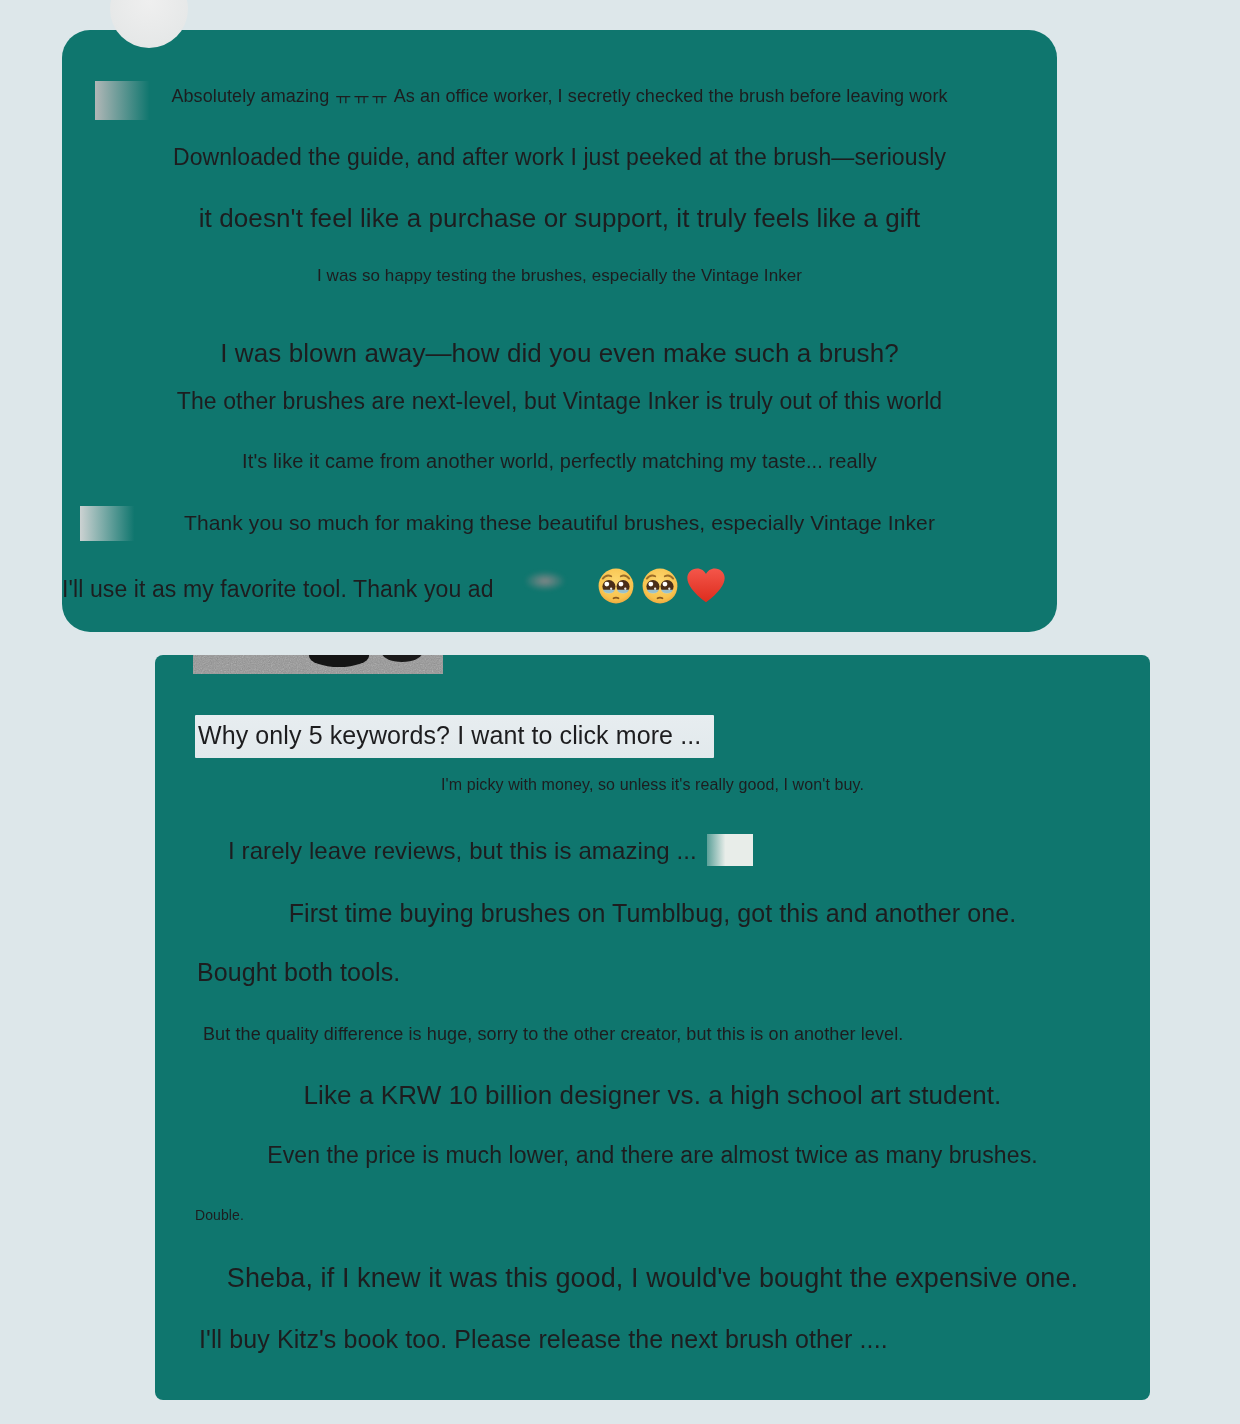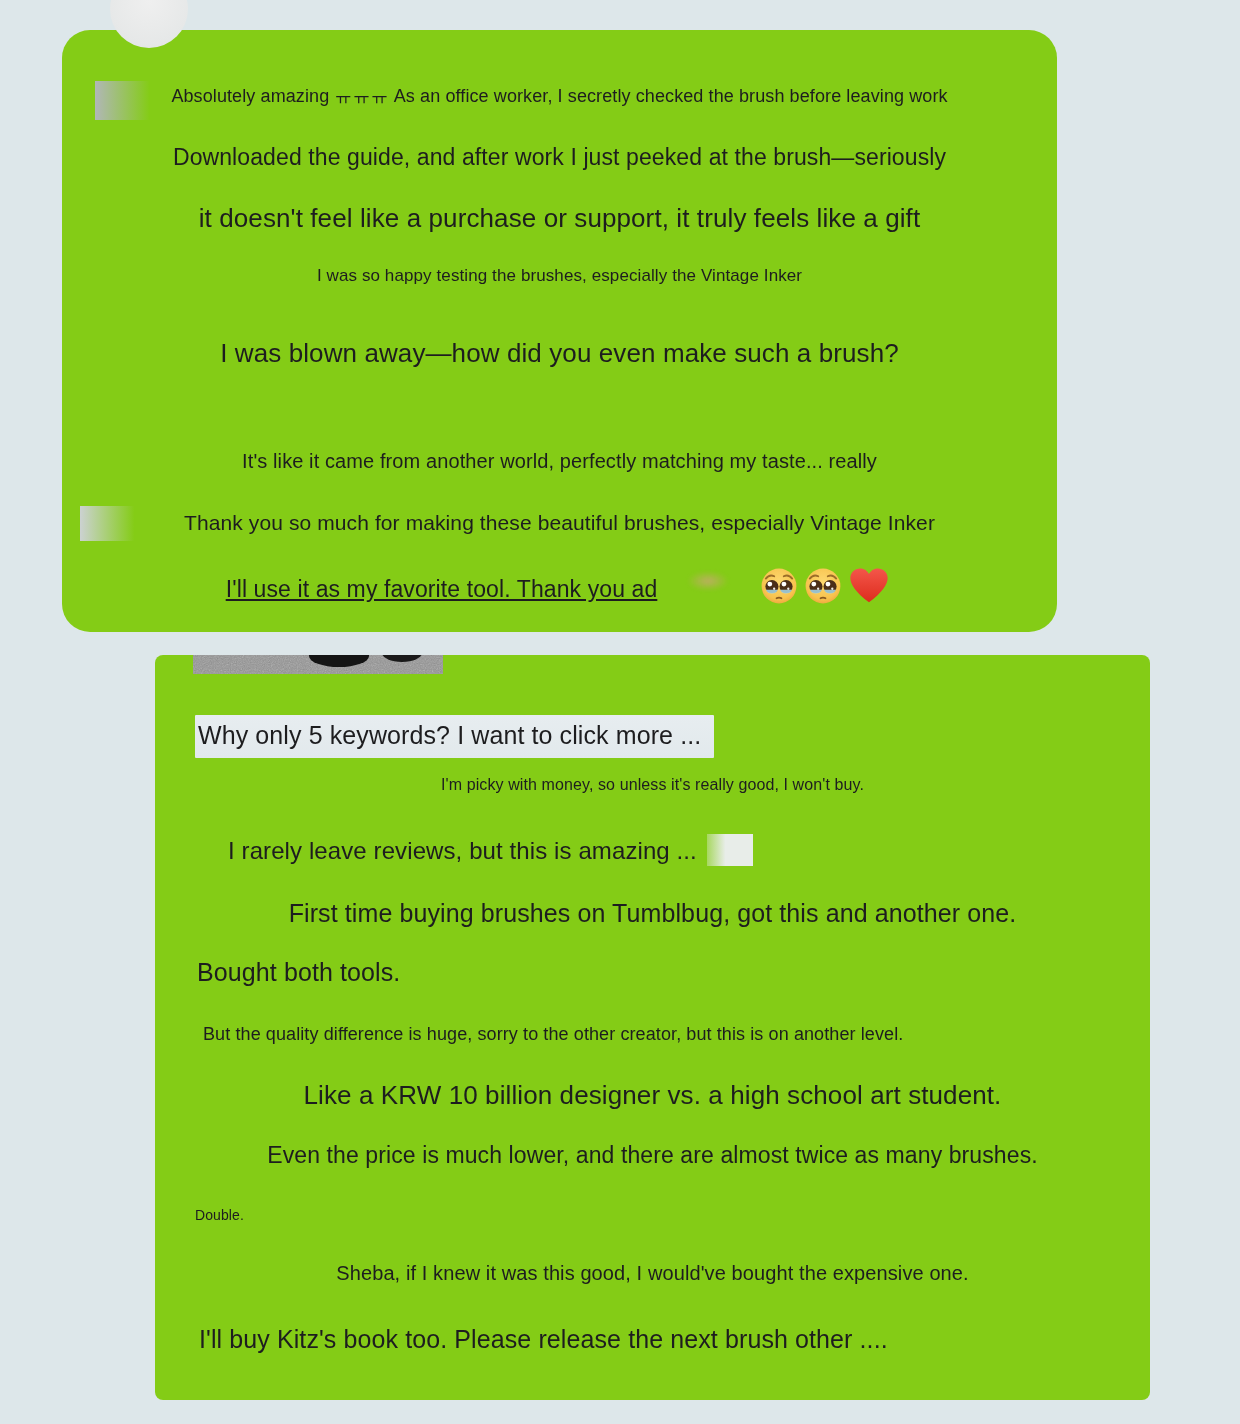--- a/index.html
+++ b/index.html
@@ -6,21 +6,21 @@
   body{
     width:1240px;height:1424px;
     background:#dde7ea;
     overflow:hidden;
     font-family:"Liberation Sans","DejaVu Sans",sans-serif;
     color:#1d1d1f;
     position:relative;
   }
   .card{
     position:absolute;
-    background:#84cc16;
+    background:#0f766e;
     overflow:hidden;
   }
   #top-card{
     left:62px;top:30px;width:995px;height:602px;border-radius:28px;
   }
   #bottom-card{
     left:155px;top:655px;width:995px;height:745px;border-radius:8px;
   }
   #avatar{
     position:absolute;left:110px;top:-30px;width:78px;height:78px;
@@ -40,33 +40,33 @@
 
   
   .t0{top:55px;font-size:18px;}
   .t1{top:113px;font-size:23px;}
   .t2{top:172px;font-size:26px;}
   .t3{top:235px;font-size:17px;}
   .t4{top:295px;font-size:26px;margin-top:12px;}
   .t5{top:357px;font-size:23px;}
   .t6{top:419px;font-size:20px;}
   .t7{top:480px;font-size:21px;}
-  .t8{top:537px;font-size:23px;display:flex;justify-content:center;align-items:center;text-decoration:underline;}
+  .t8{top:537px;font-size:23px;display:flex;justify-content:flex-start;align-items:center;}
 
   
   .b0{top:60px;font-size:25px;left:40px;}
   .b1{top:120px;font-size:16px;}
   .b2{top:181px;font-size:24px;left:73px;}
   .b3{top:242px;font-size:25px;}
   .b4{top:301px;font-size:25px;left:42px;}
   .b5{top:368px;font-size:18px;left:48px;}
   .b6{top:424px;font-size:26px;}
   .b7{top:486px;font-size:23px;}
   .b8{top:552px;font-size:14px;left:40px;}
-  .b9{top:606px;font-size:20px;}
+  .b9{top:606px;font-size:27px;}
   .b10{top:668px;font-size:25px;left:44px;}
 
   
   .grad-bar{
     position:absolute;z-index:1;
   }
   #grad-line1{
     left:33px;top:51px;width:62px;height:39px;
     background:linear-gradient(90deg,#b1b7b7 0%,rgba(255,255,255,0) 88%);
   }
@@ -109,20 +109,21 @@
 
 <div class="card" id="top-card">
   <div class="grad-bar" id="grad-line1"></div>
   <div class="grad-bar" id="grad-line8"></div>
 
   <div class="line center t0">Absolutely amazing ㅠㅠㅠ As an office worker, I secretly checked the brush before leaving work</div>
   <div class="line center t1">Downloaded the guide, and after work I just peeked at the brush—seriously</div>
   <div class="line center t2">it doesn't feel like a purchase or support, it truly feels like a gift</div>
   <div class="line center t3">I was so happy testing the brushes, especially the Vintage Inker</div>
   <div class="line center t4">I was blown away—how did you even make such a brush?</div>
+  <div class="line center t5">The other brushes are next-level, but Vintage Inker is truly out of this world</div>
   <div class="line center t6">It's like it came from another world, perfectly matching my taste... really</div>
   <div class="line center t7">Thank you so much for making these beautiful brushes, especially Vintage Inker</div>
 
   <div class="line t8">
     <span>I'll use it as my favorite tool. Thank you ad</span>
     <span id="pink-smudge"></span>
     <span class="emoji">
       <svg width="38" height="38" viewBox="0 0 36 36">
         <defs>
           <radialGradient id="faceg1" cx="50%" cy="38%" r="65%">

